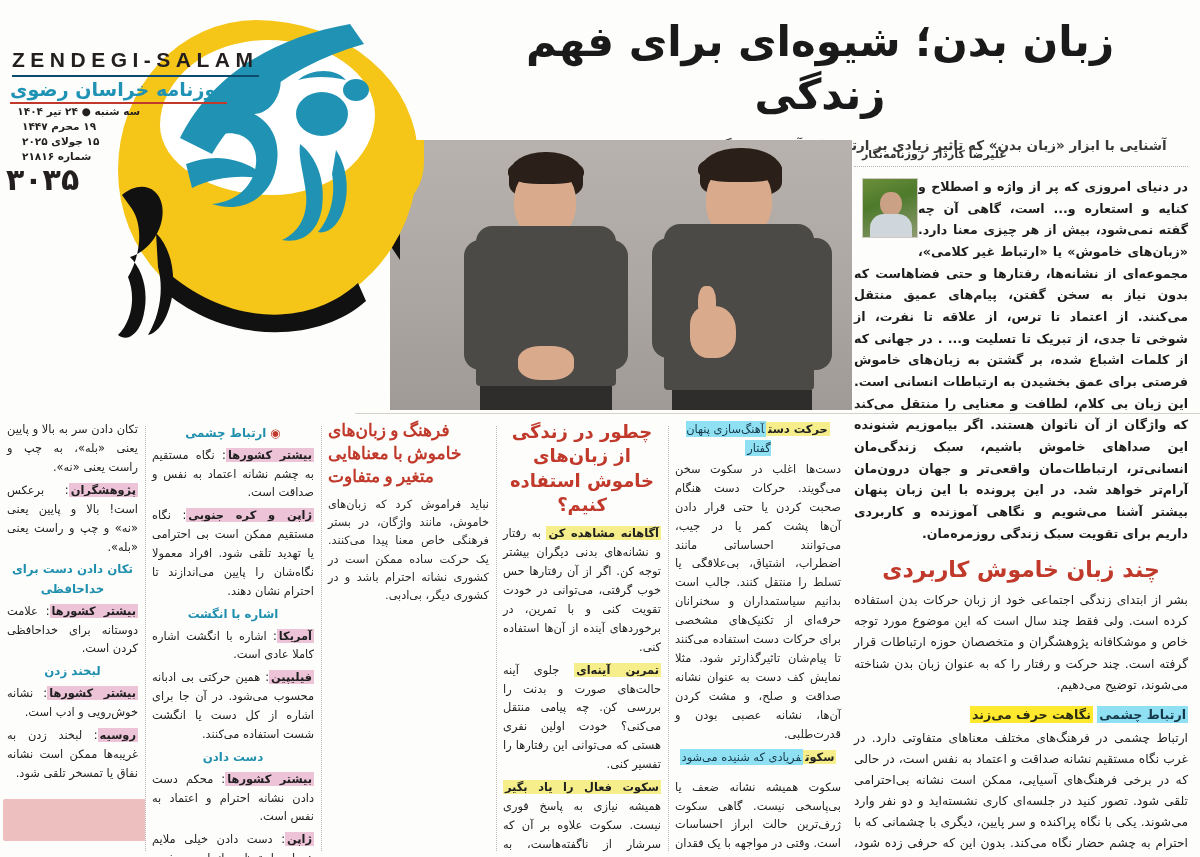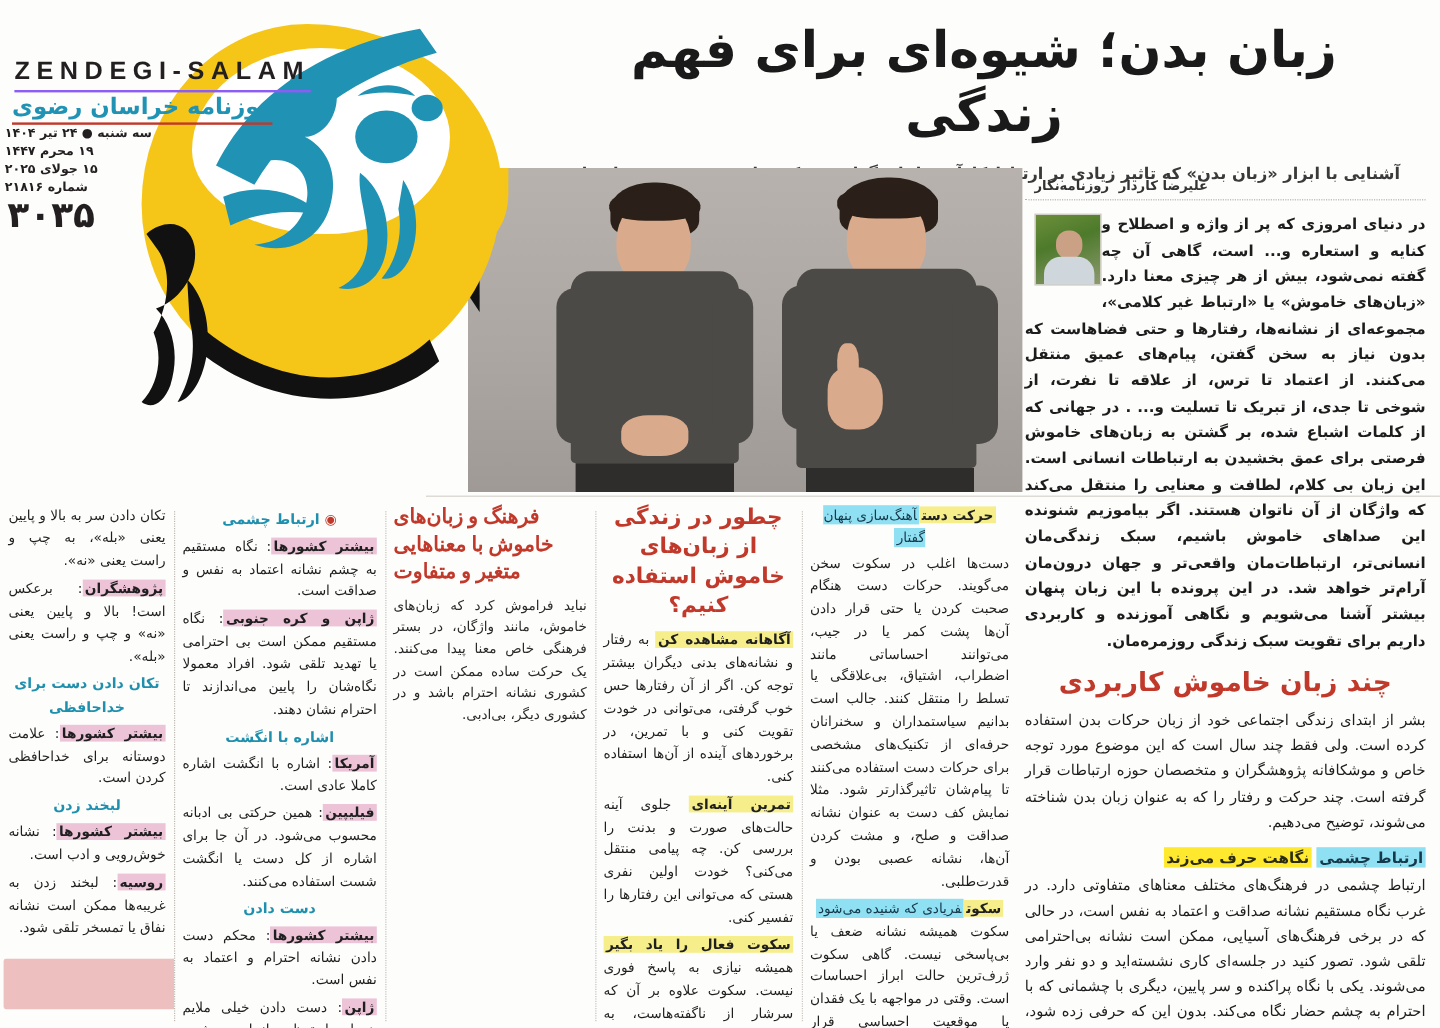--- a/index.html
+++ b/index.html
@@ -51,21 +51,21 @@
     width: 260px; height: 165px;
   }
   .brand-latin {
     position: absolute; left: 12px; top: 48px;
     z-index: 6;
     font-size: 21px;
     letter-spacing: 5.5px;
     font-weight: bold;
     color: #231f20;
     font-family: "Liberation Sans", sans-serif;
-    border-bottom: 2px solid #8b5cf6;
+    border-bottom: 2px solid #0c4a6e;
     padding-bottom: 3px;
     direction: ltr;
   }
   .brand-fa {
     position: absolute; left: 10px; top: 78px;
     z-index: 6;
     font-size: 19px;
     font-weight: bold;
     color: #2093b5;
     border-bottom: 2px solid #c0392b;
@@ -79,20 +79,21 @@
     text-align: left;
     direction: rtl;
   }
   .date-lines div {
     font-size: 10.5px;
     font-weight: bold;
     color: #231f20;
     line-height: 15px;
     letter-spacing: -0.2px;
     white-space: nowrap;
+    margin-left: 18px;
   }
   .issue-big {
     position: absolute; left: 6px; top: 162px;
     z-index: 6;
     font-size: 30px;
     font-weight: bold;
     color: #231f20;
     letter-spacing: 1px;
   }
 
@@ -405,21 +406,21 @@
 
   <div class="colbox" id="col1">
     <div class="coltext">
       <div>
         <div style="text-align:center;margin-bottom:2px;">
           <span class="lead-in-y">حرکت دست</span><span class="hl-cyan">آهنگ‌سازی پنهان گفتار</span>
         </div>
         <p>دست‌ها اغلب در سکوت سخن می‌گویند. حرکات دست هنگام صحبت کردن یا حتی قرار دادن آن‌ها پشت کمر یا در جیب، می‌توانند احساساتی مانند اضطراب، اشتیاق، بی‌علاقگی یا تسلط را منتقل کنند. جالب است بدانیم سیاستمداران و سخنرانان حرفه‌ای از تکنیک‌های مشخصی برای حرکات دست استفاده می‌کنند تا پیام‌شان تاثیرگذارتر شود. مثلا نمایش کف دست به عنوان نشانه صداقت و صلح، و مشت کردن آن‌ها، نشانه عصبی بودن و قدرت‌طلبی.</p>
       </div>
       <div>
-        <div style="text-align:center;margin-bottom:0;">
+        <div style="text-align:center;margin-bottom:11px;">
           <span class="lead-in-y">سکوت</span><span class="hl-cyan">فریادی که شنیده می‌شود</span>
         </div>
         <p>سکوت همیشه نشانه ضعف یا بی‌پاسخی نیست. گاهی سکوت ژرف‌ترین حالت ابراز احساسات است. وقتی در مواجهه با یک فقدان یا موقعیت احساسی قرار می‌گیریم، سکوت می‌تواند نشانه احترام، اندوه یا تامل باشد. مثلا وقتی دو دوست بعد از سال‌ها همدیگر را می‌بینند و فقط لبخند می‌زنند، سکوت‌شان از هزار جمله گرم‌تر است.</p>
       </div>
 
     </div>
   </div>
 
   <div class="colbox" id="col2">
     <div class="red-title-2">چطور در زندگی از زبان‌های خاموش استفاده کنیم؟</div>

